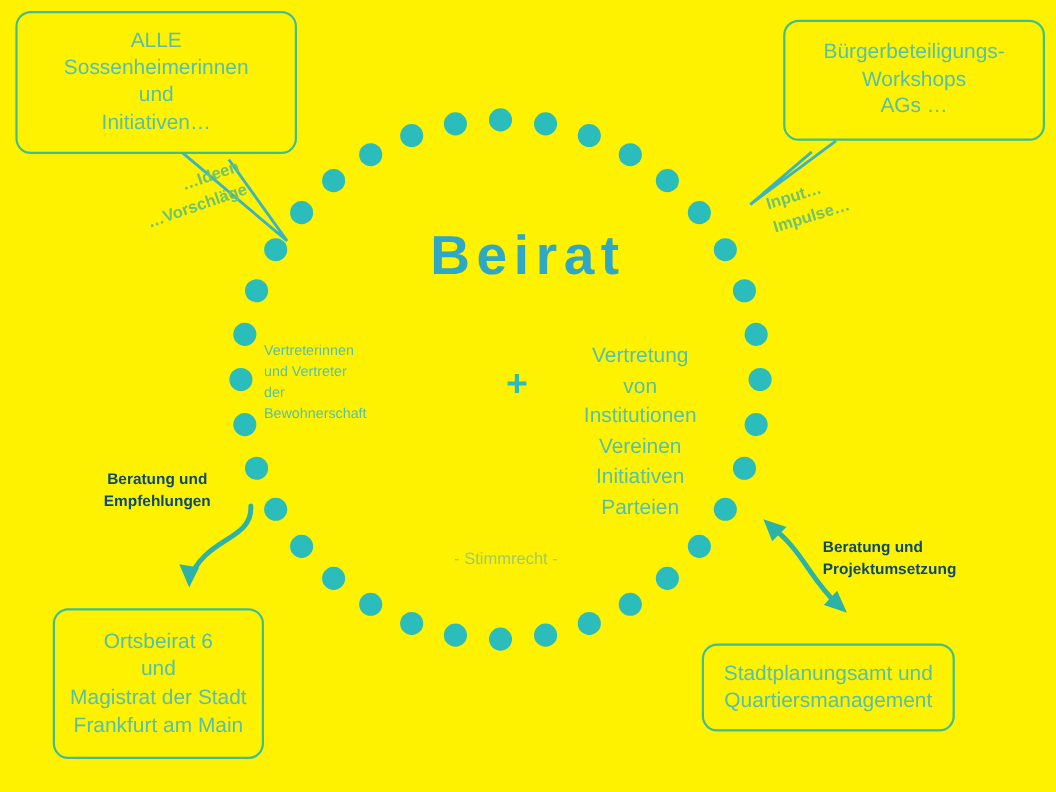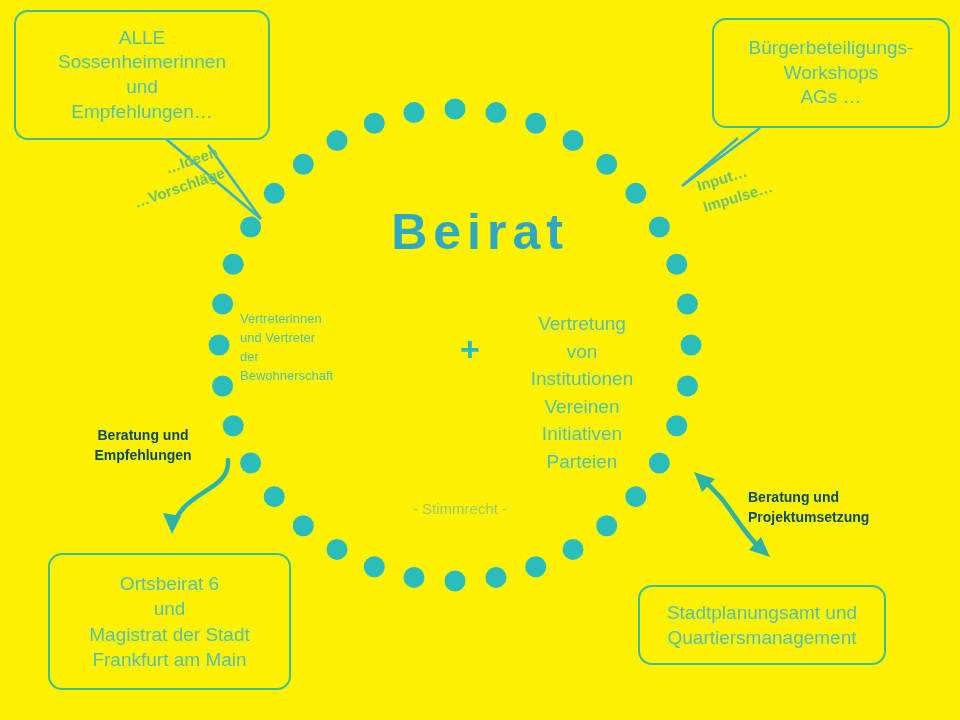--- a/index.html
+++ b/index.html
@@ -41,22 +41,22 @@
     border-radius:14px;
     box-sizing:border-box;
     display:flex;flex-direction:column;
     align-items:center;justify-content:center;
     color:#56C0A8;
     font-size:19px;
     line-height:1.34;
     text-align:center;
     padding:6px 10px;
   }
-  #box-ortsbeirat{left:48px;top:553px;width:243px;height:137px;}
-  #box-stadtplanung{left:638px;top:585px;width:248px;height:80px;}
+  #box-ortsbeirat{left:48px;top:553px;width:192px;height:137px;}
+  #box-stadtplanung{left:638px;top:585px;width:230px;height:80px;}
 
   
   #center-title{
     position:absolute;left:0;top:203px;width:960px;
     text-align:center;
     font-size:50px;font-weight:bold;
     letter-spacing:6px;
     color:#2FA8C4;
   }
   #col-left{
@@ -160,21 +160,21 @@
       <path d="M 700 478 C 730 500 735 525 762 550" fill="none" stroke="#2BB3A8" stroke-width="4.5" stroke-linecap="round"></path>
       <path d="M 694 472 L 715 479 L 702 492 Z" fill="#2BB3A8"></path>
       <path d="M 770 557 L 749 550 L 761 537 Z" fill="#2BB3A8"></path>
     </g>
   </svg>
 
   <div class="bubble" id="bubble-citizens">
     <span class="ln">ALLE</span>
     <span class="ln">Sossenheimerinnen</span>
     <span class="ln">und</span>
-    <span class="ln">Empfehlungen…</span>
+    <span class="ln">Initiativen…</span>
   </div>
 
   <div class="bubble" id="bubble-workshops">
     <span class="ln">Bürgerbeteiligungs-</span>
     <span class="ln">Workshops</span>
     <span class="ln">AGs …</span>
   </div>
 
   <div class="annot-rot" id="annot-ideen">
     <div>…Ideen</div>

